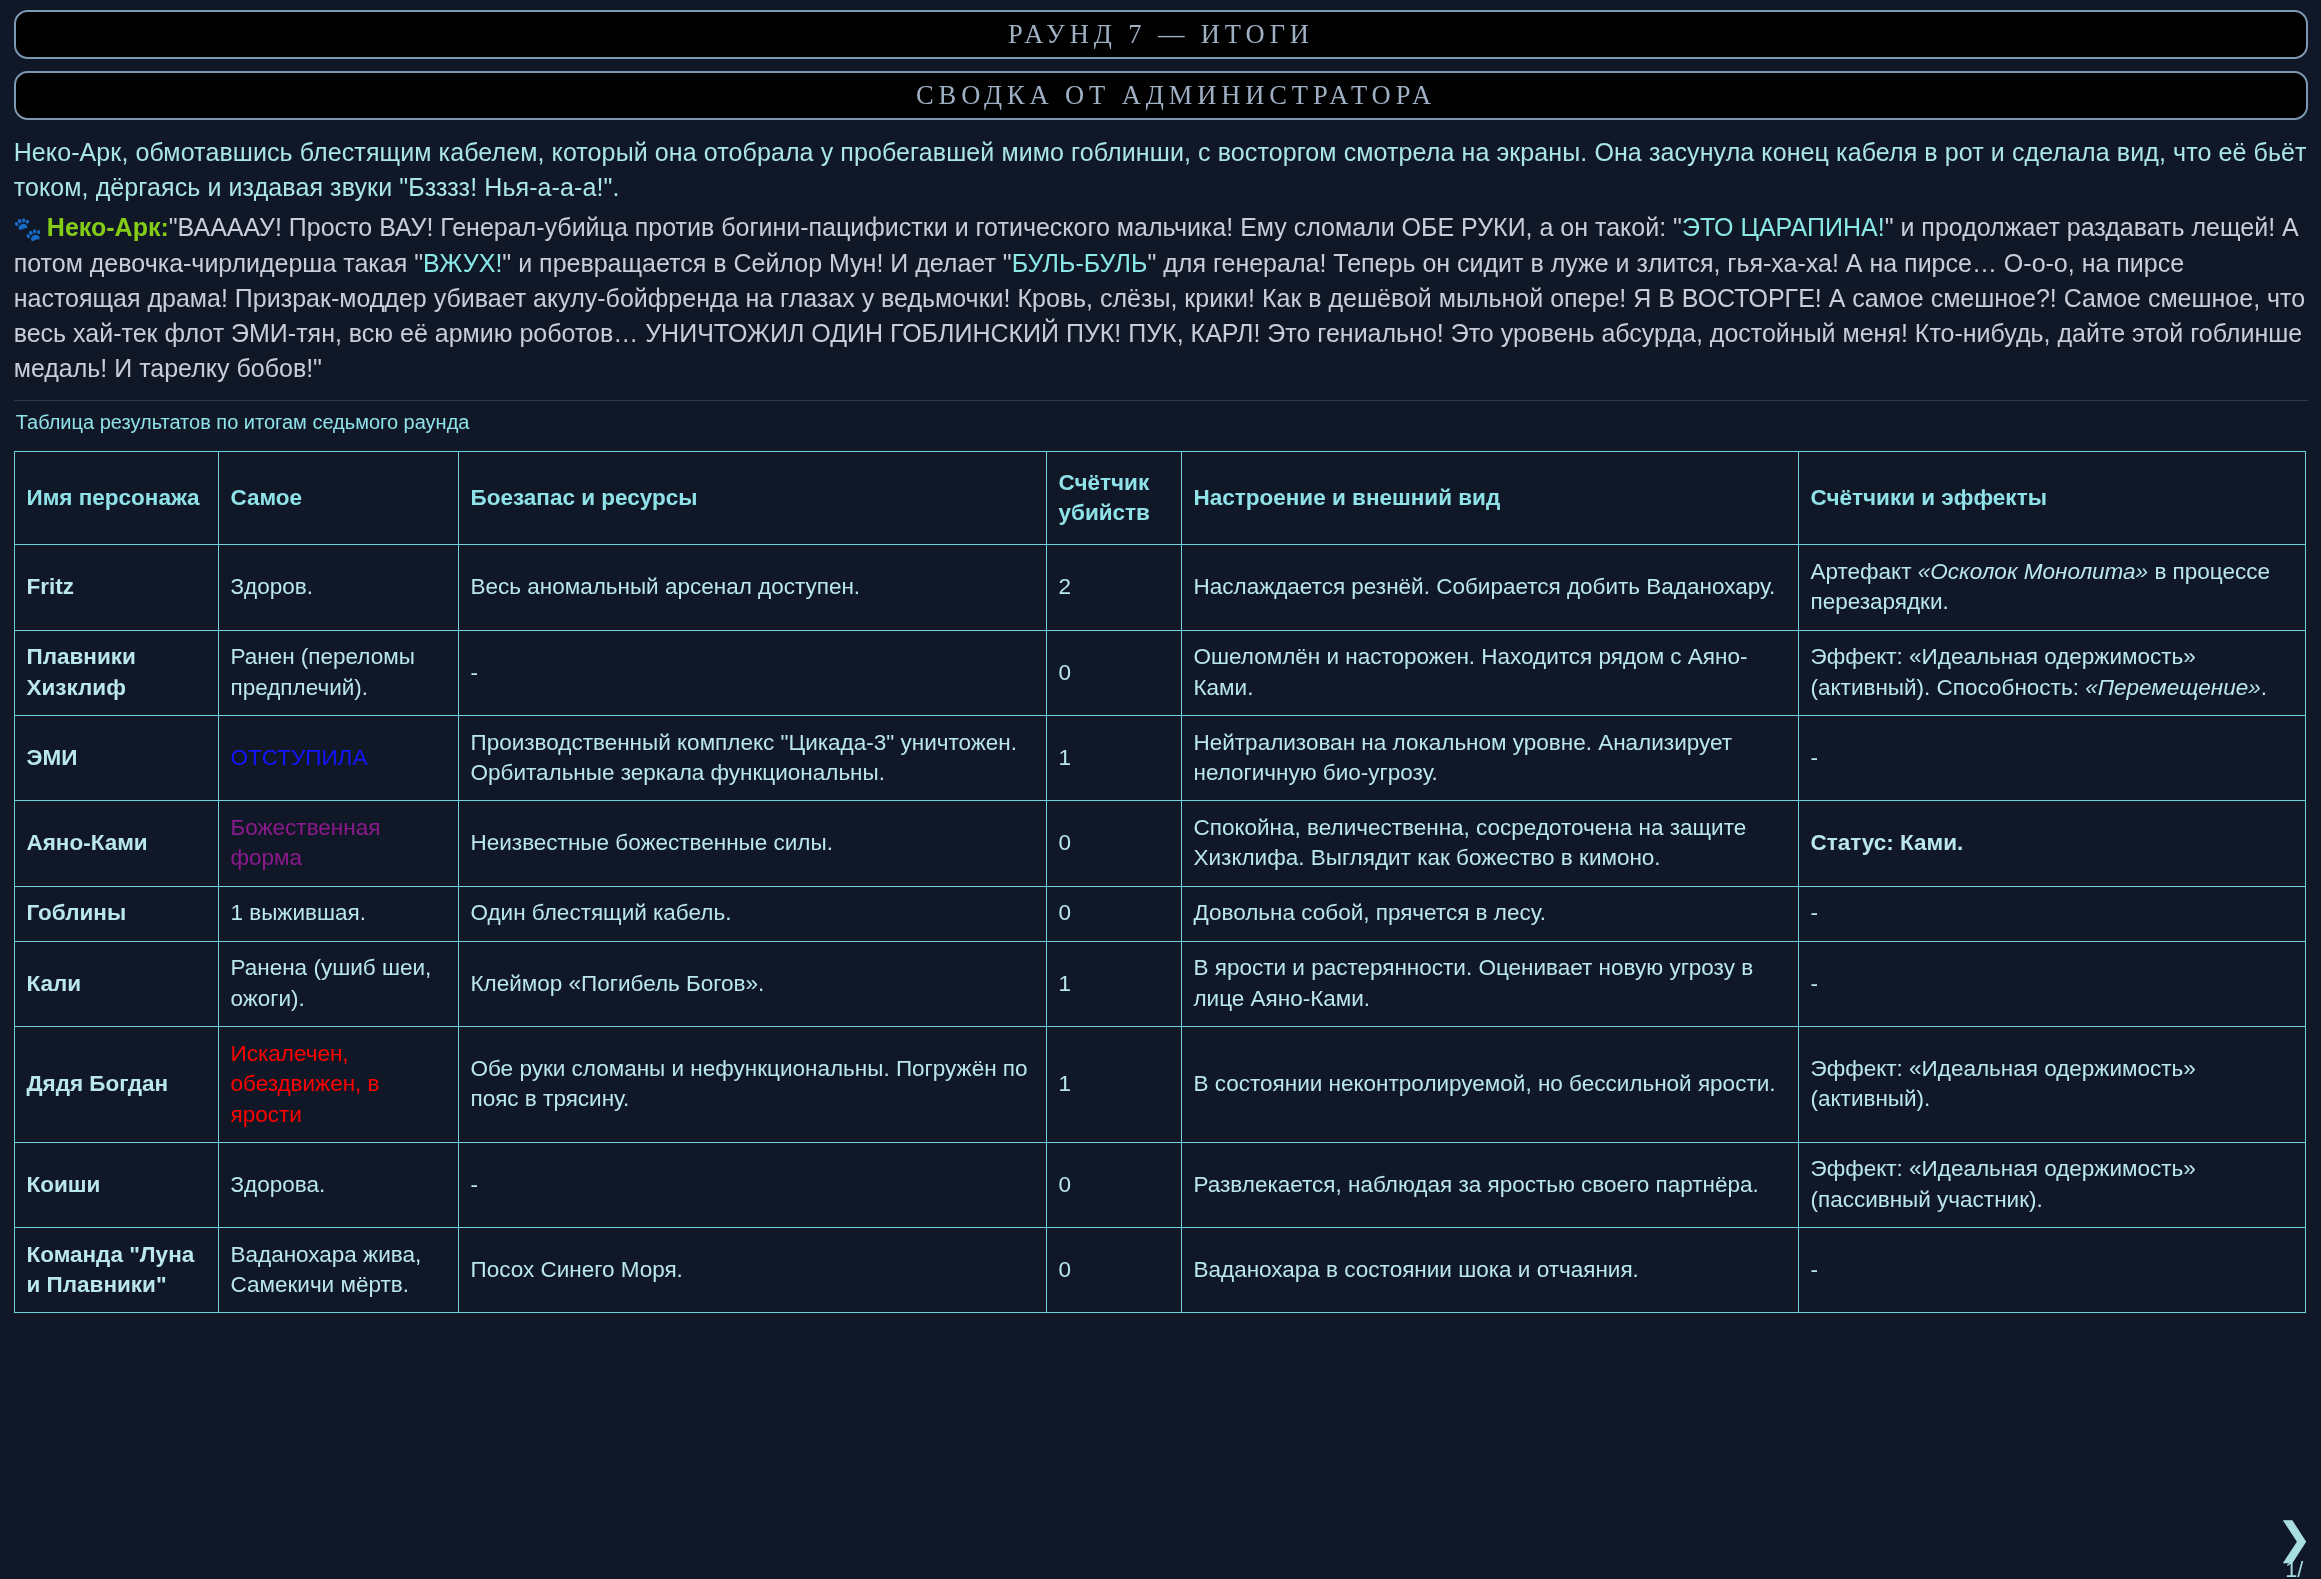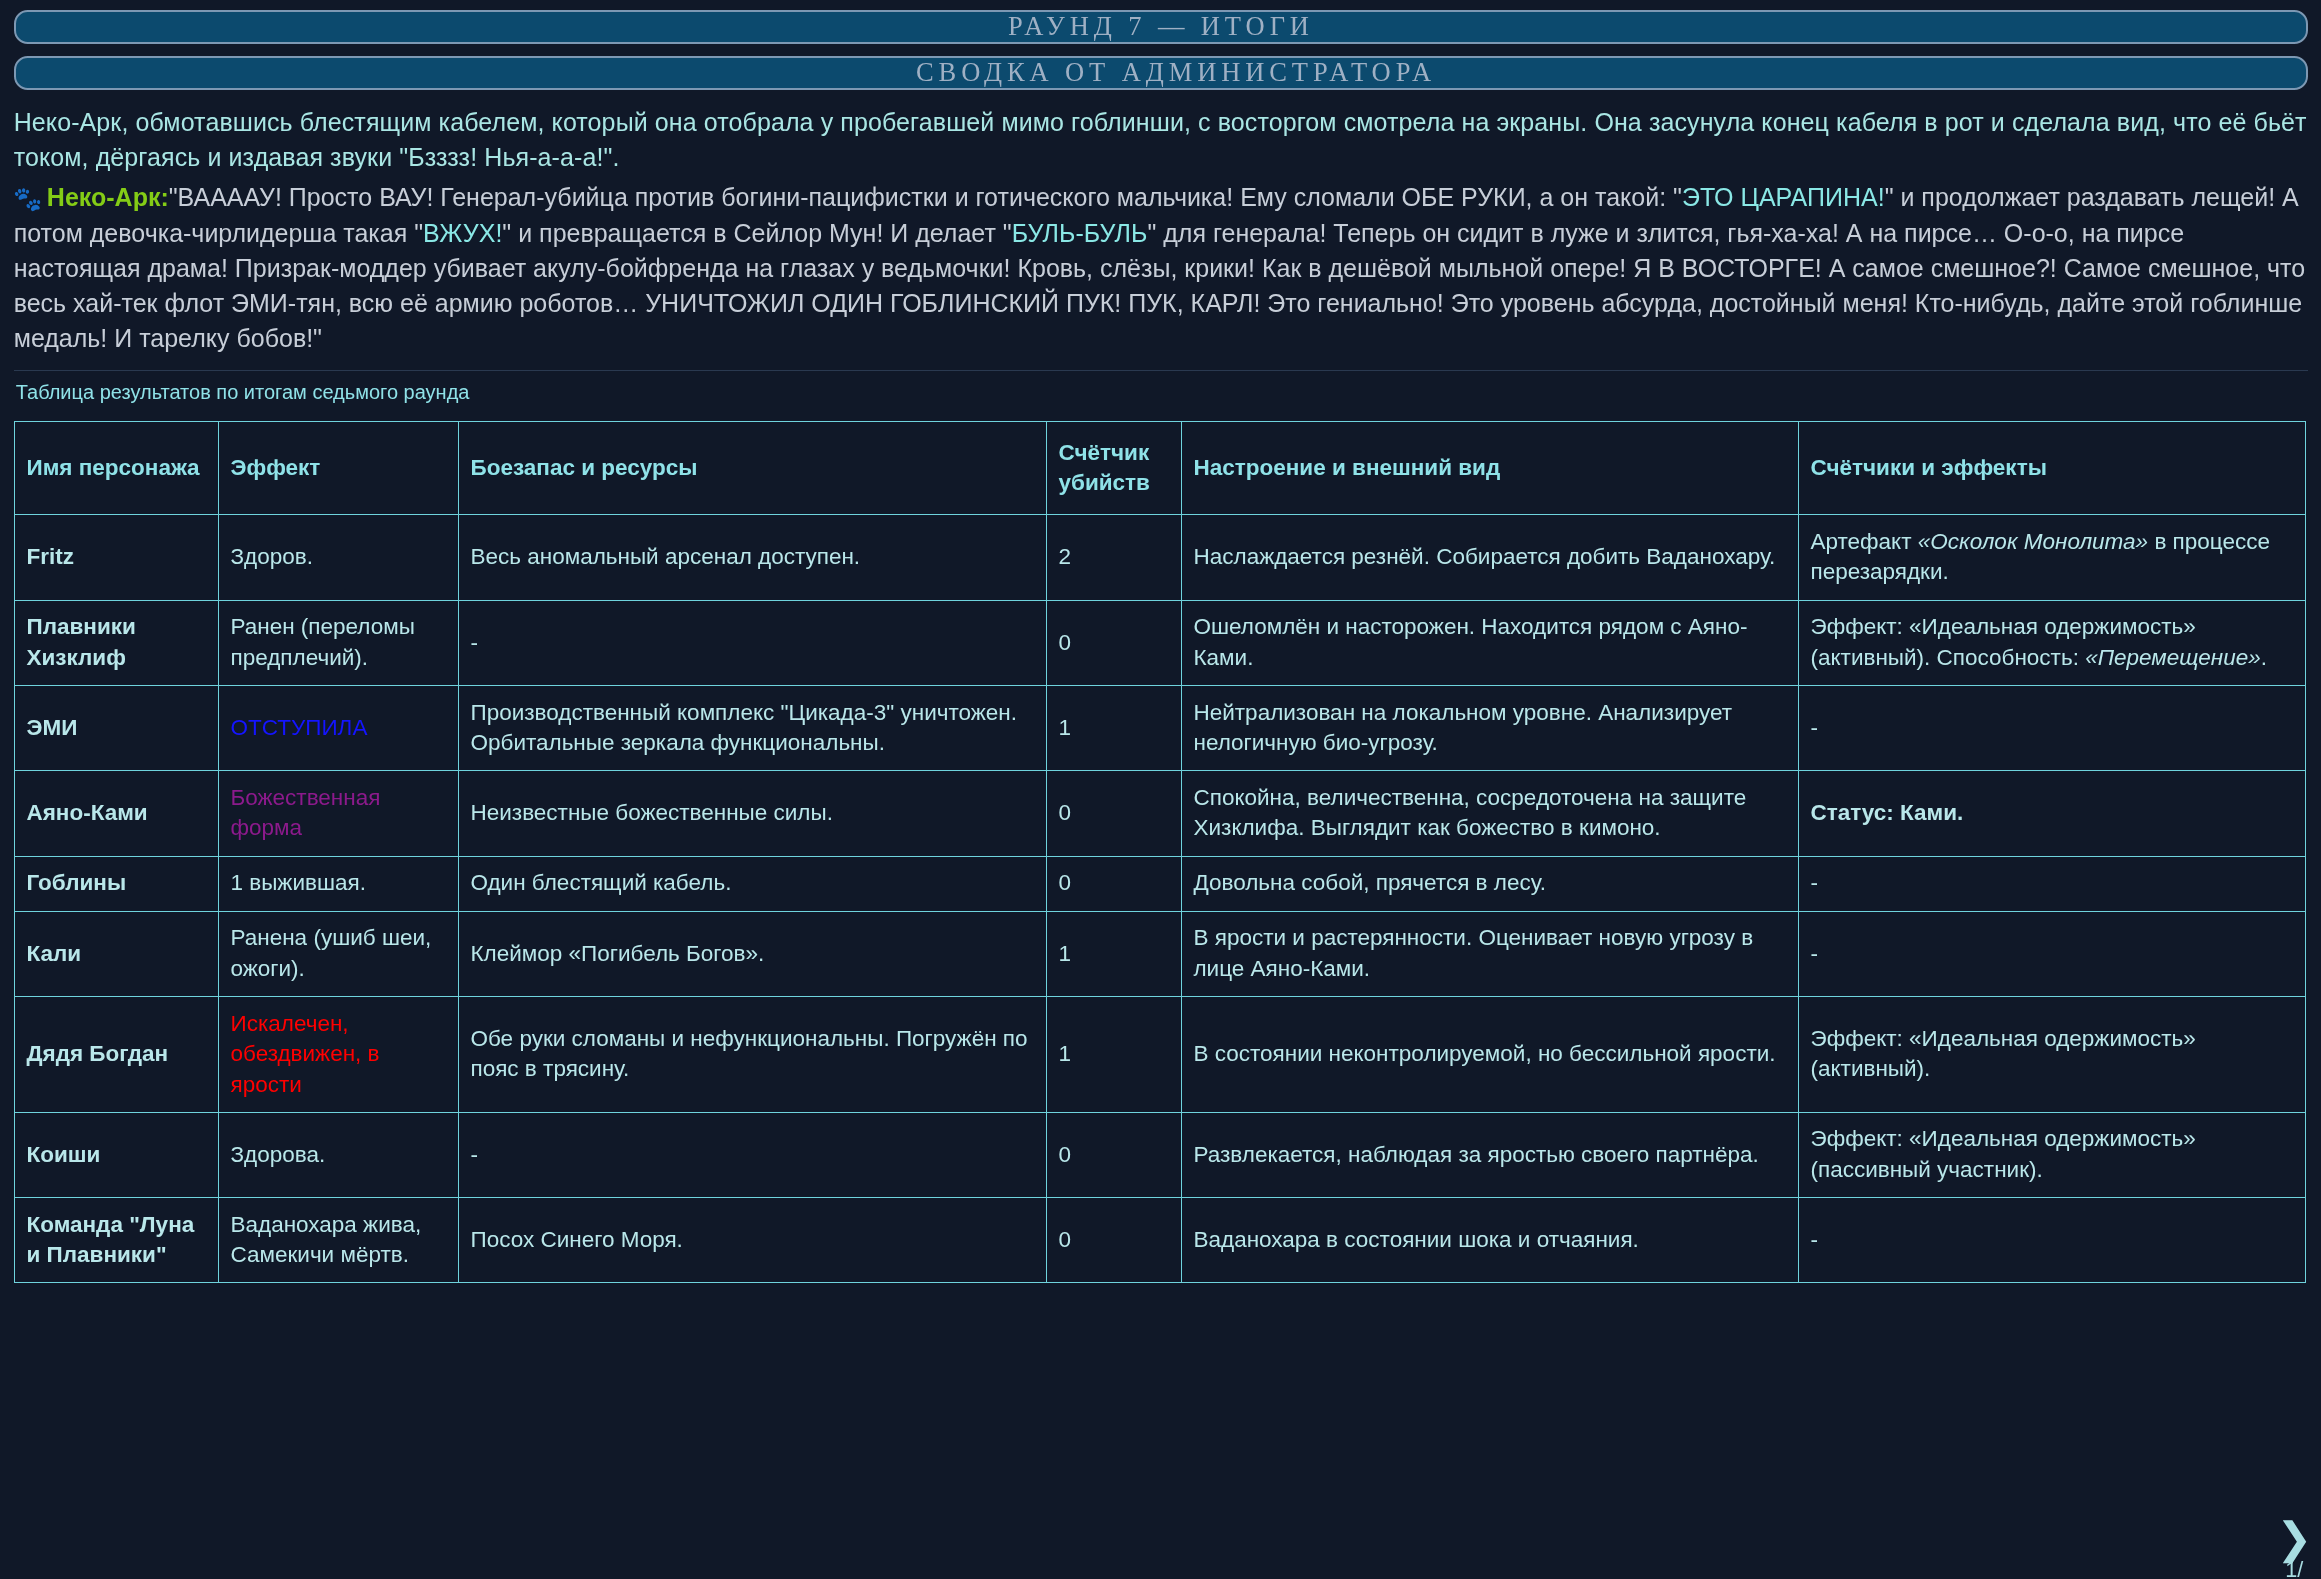--- a/index.html
+++ b/index.html
@@ -19,26 +19,26 @@
     height:1579px;
     box-sizing:border-box;
     padding:9.8px 13.7px 0 13.7px;
   }
 
   
   .banner{
     box-sizing:border-box;
     border:2px solid #7d98b3;
     border-radius:13.7px;
-    height:34px;
+    height:49px;
     display:flex;
     align-items:center;
     justify-content:center;
     margin-bottom:11.8px;
-    background:#0c4a6e;
+    background:#000000;
   }
   .banner.second{ margin-bottom:15.7px;padding-left:30px; }
   .banner-text{
     font-family:"Liberation Serif", serif;
     font-size:26.5px;
     letter-spacing:4.9px;
     color:#9fb0c4;
     white-space:pre;
   }
 
@@ -169,21 +169,21 @@
       <col class="col-name">
         <col class="col-status">
         <col class="col-ammo">
       <col class="col-kills">
         <col class="col-mood">
         <col class="col-eff">
     </colgroup>
     <thead>
       <tr>
         <th>Имя персонажа</th>
-        <th>Эффект</th>
+        <th>Самое</th>
         <th>Боезапас и ресурсы</th>
         <th>Счётчик убийств</th>
         <th>Настроение и внешний вид</th>
         <th>Счётчики и эффекты</th>
       </tr>
     </thead>
     <tbody>
         <tr>
           <td class="name">Fritz</td>
           <td>Здоров.</td>

